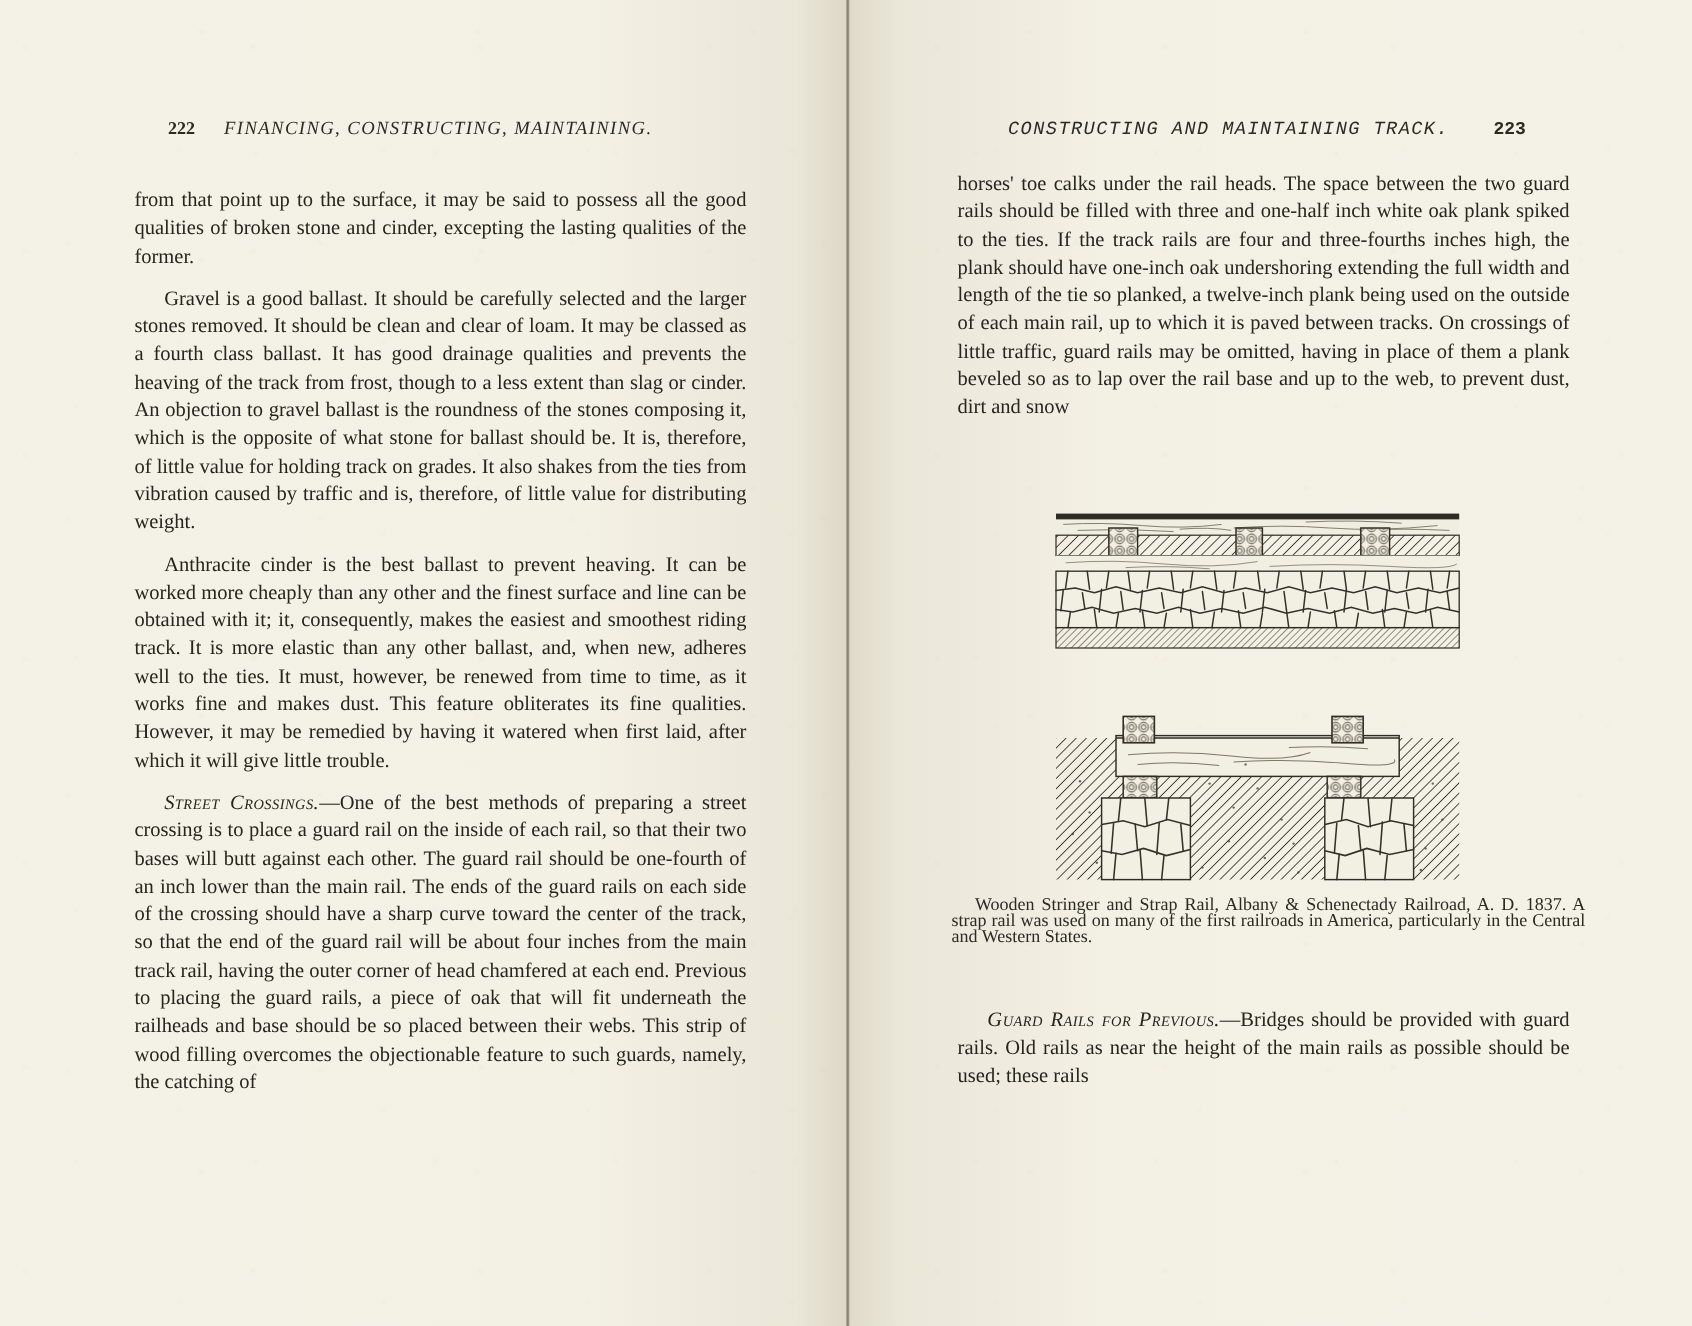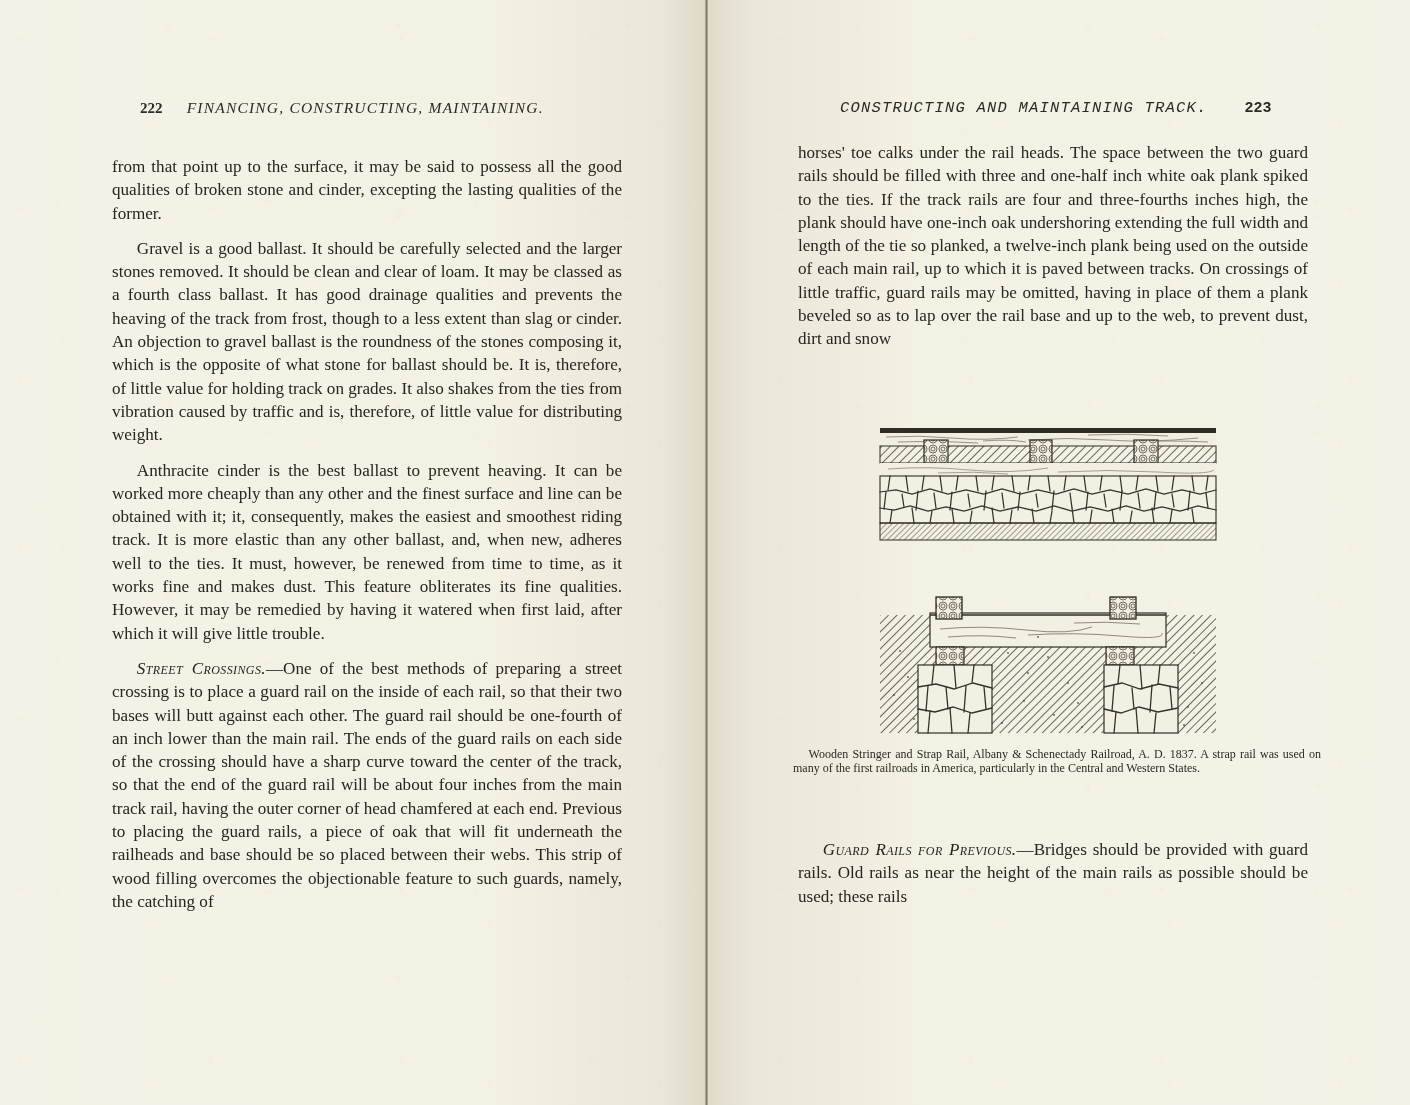--- a/index.html
+++ b/index.html
@@ -56,21 +56,21 @@
   }
   .col p{margin:12px;text-indent:1.45em;}
   .col p.cont{text-indent:0;}
   .sc{font-variant:small-caps;letter-spacing:.4px;font-style:italic;}
 
   
   #figure-block{position:absolute;left:878px;top:424px;width:340px;}
   .fig{display:block;}
   #caption{
     position:absolute;left:793px;top:748px;width:528px;
-    font-size:12px;line-height:13.6px;color:#2a2923;
+    font-size:15px;line-height:13.6px;color:#2a2923;
     text-align:justify;text-indent:1.3em;
   }
 
   
   .col,.page-head,#caption{text-rendering:optimizeLegibility;}
 </style>
 </head>
 <body>
 
 <div id="spread">

